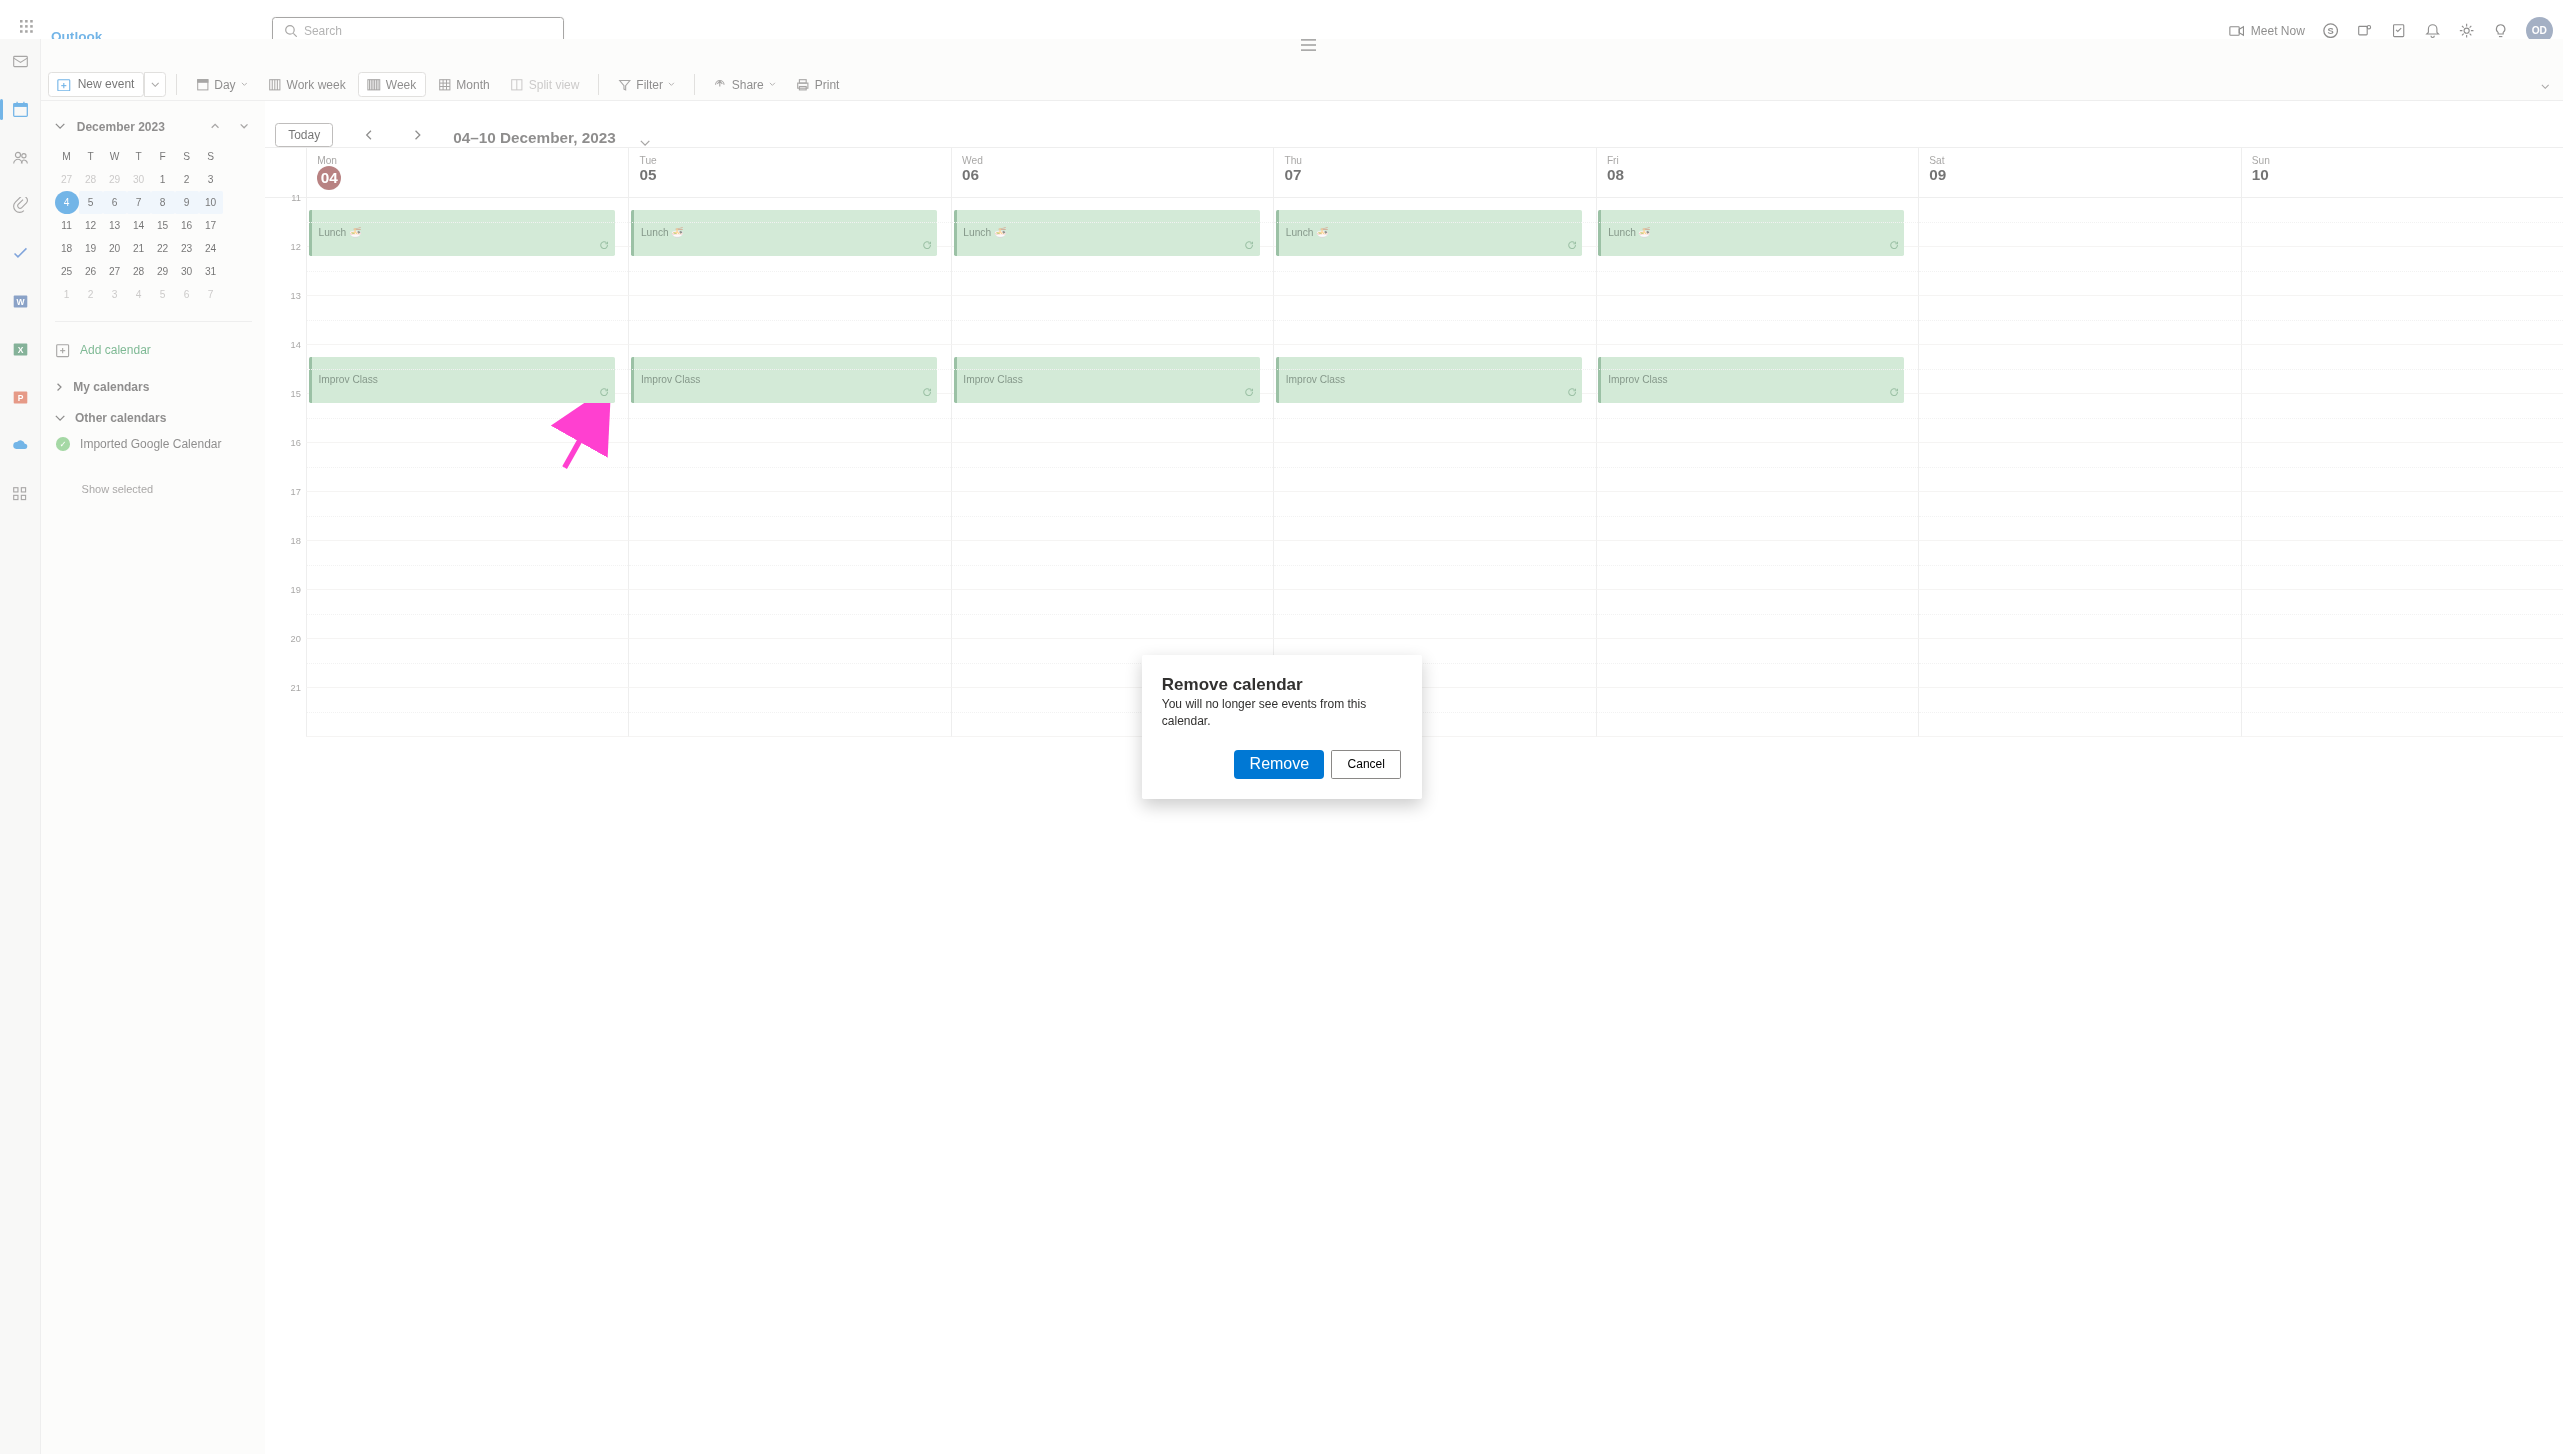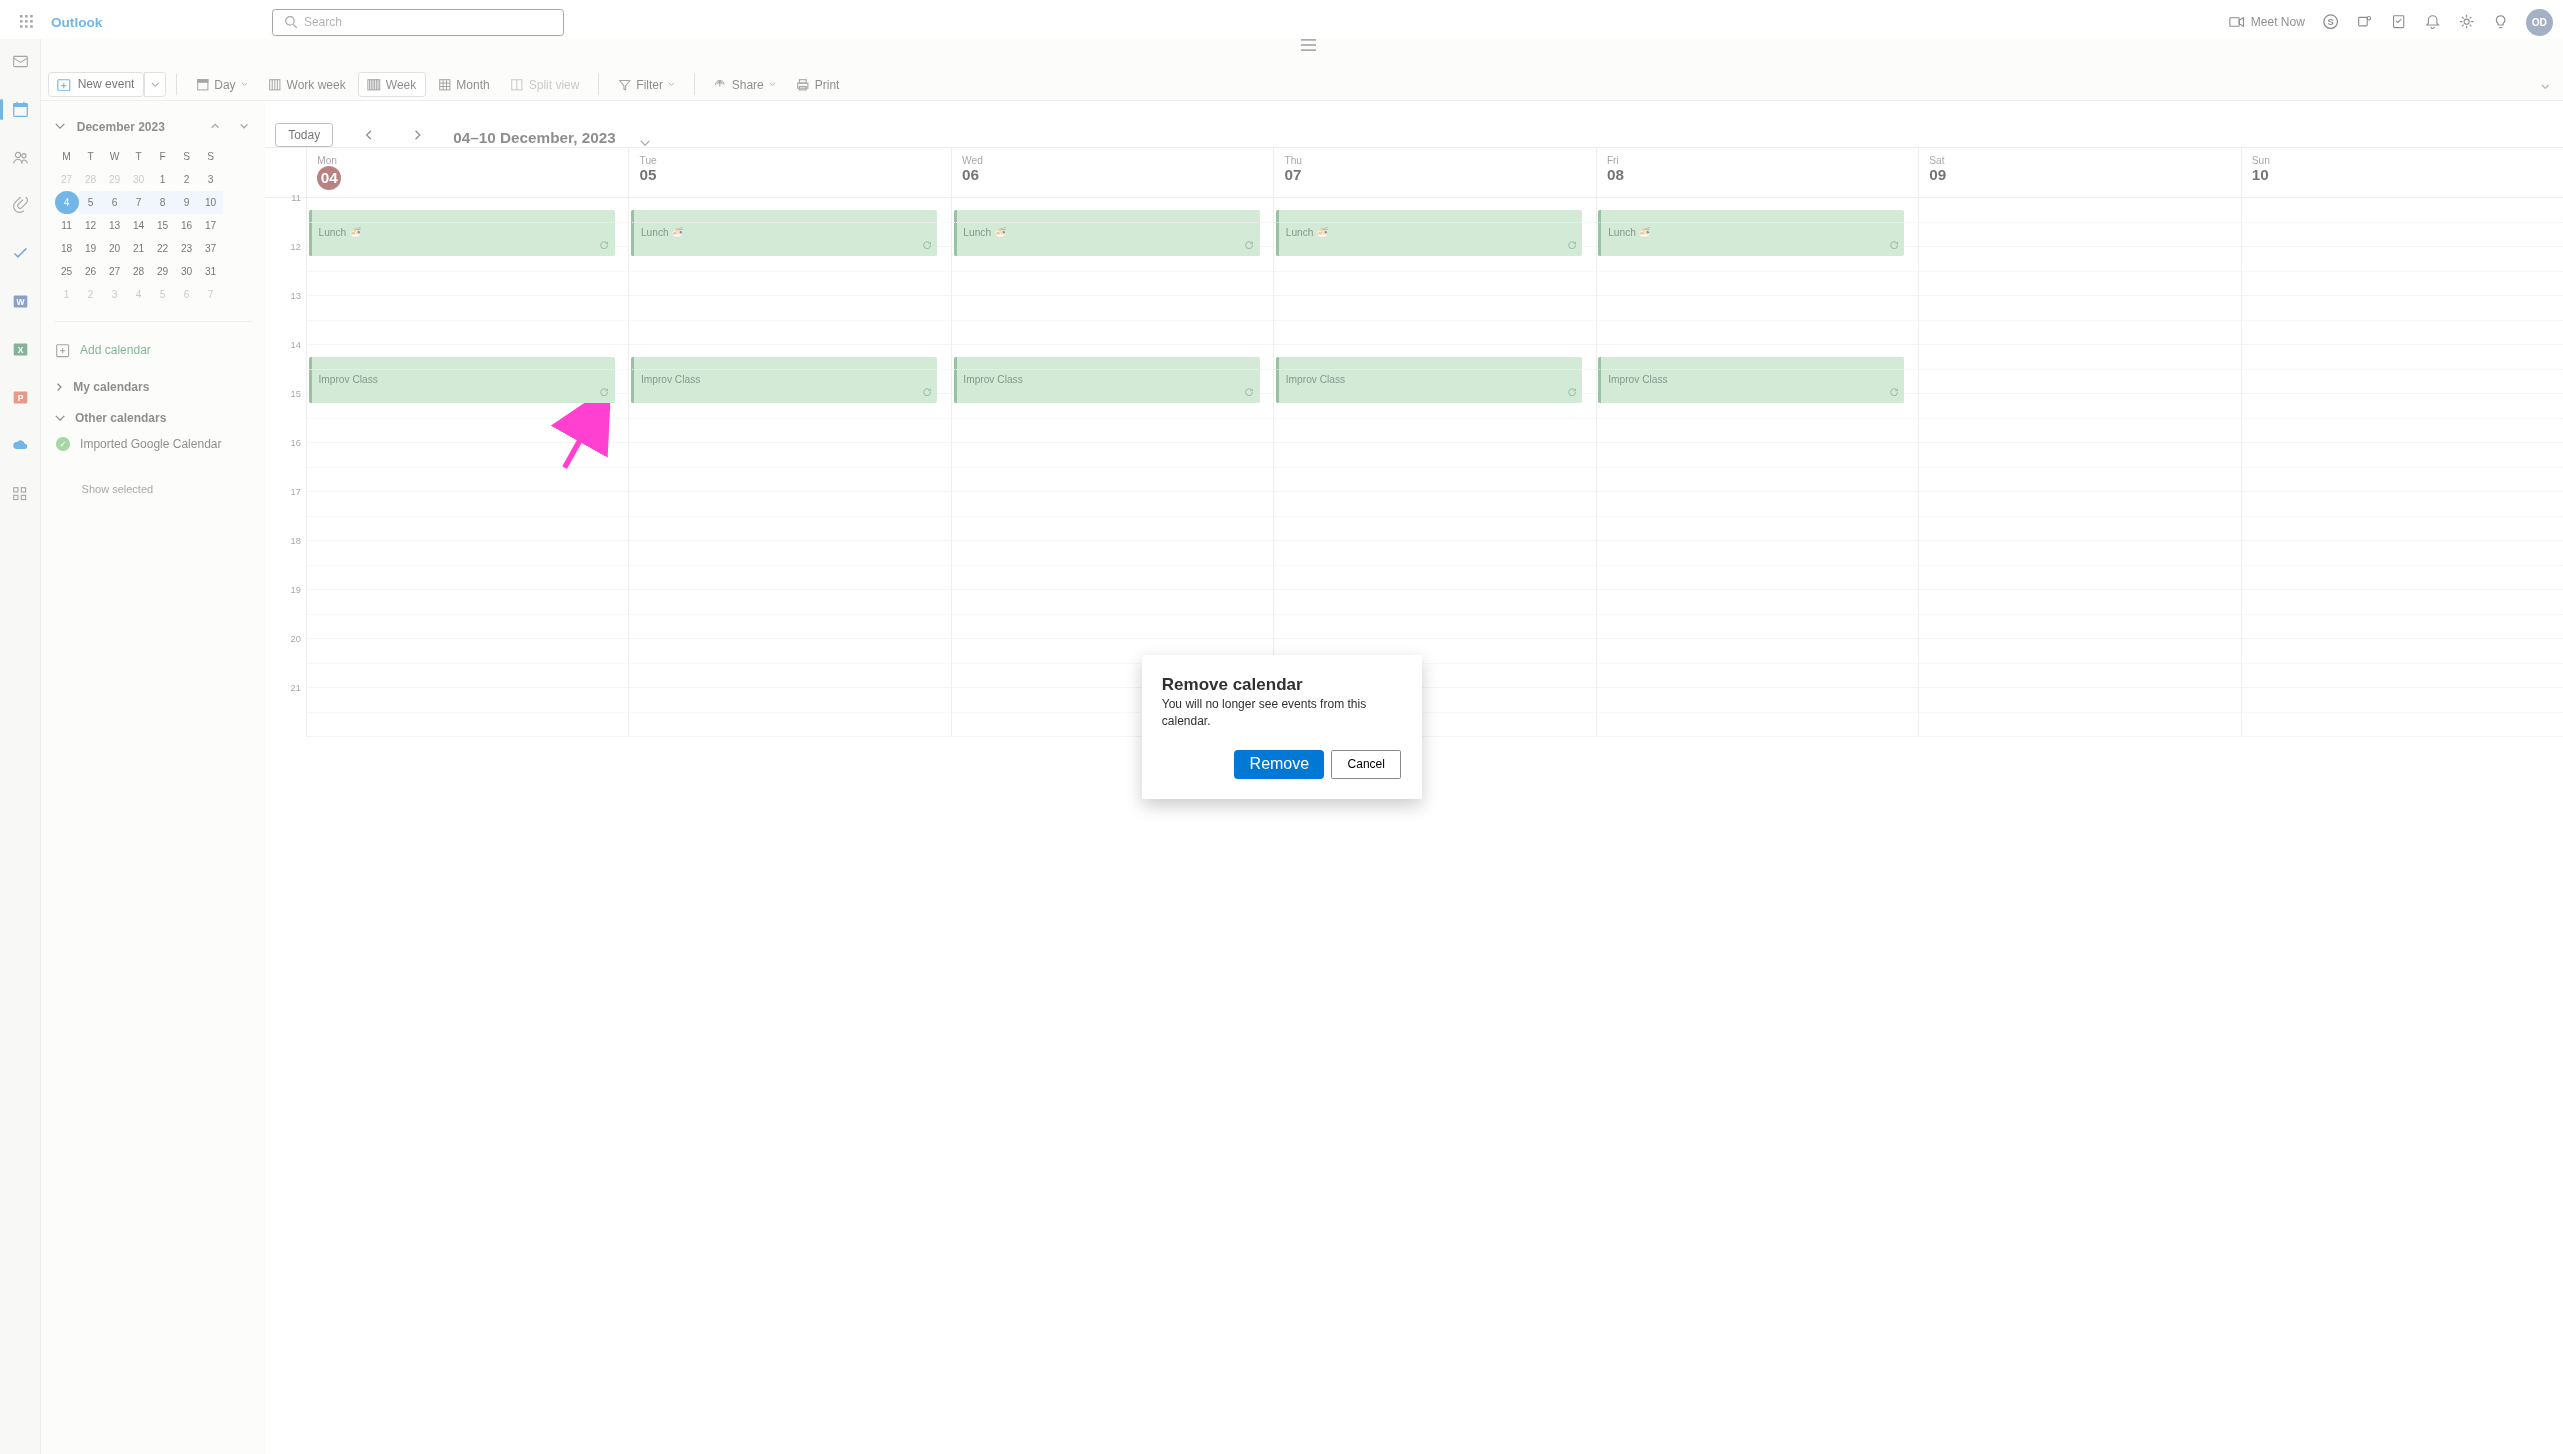--- a/index.html
+++ b/index.html
@@ -14,21 +14,21 @@
       transform-origin: top left;
       background: #faf9f8;
       position: relative;
       overflow: hidden;
     }
     
     .top-header {
       height: 45px;
       background: #ffffff;
       display: flex;
-      align-items: center;
+      align-items: flex-end;
       padding: 0 10.2px;
       border-bottom: 0.8px solid #e1e1e1;
     }
     .waffle {
       width: 34px;
       height: 34px;
       display: flex;
       align-items: center;
       justify-content: center;
       cursor: pointer;
@@ -785,21 +785,21 @@
       <div>14</div>
       <div>15</div>
       <div>16</div>
       <div>17</div>
       <div>18</div>
       <div>19</div>
       <div>20</div>
       <div>21</div>
       <div>22</div>
       <div>23</div>
-      <div>37</div>
+      <div>24</div>
       <div>25</div>
       <div>26</div>
       <div>27</div>
       <div>28</div>
       <div>29</div>
       <div>30</div>
       <div>31</div>
       <div class="muted">1</div>
       <div class="muted">2</div>
       <div class="muted">3</div>

